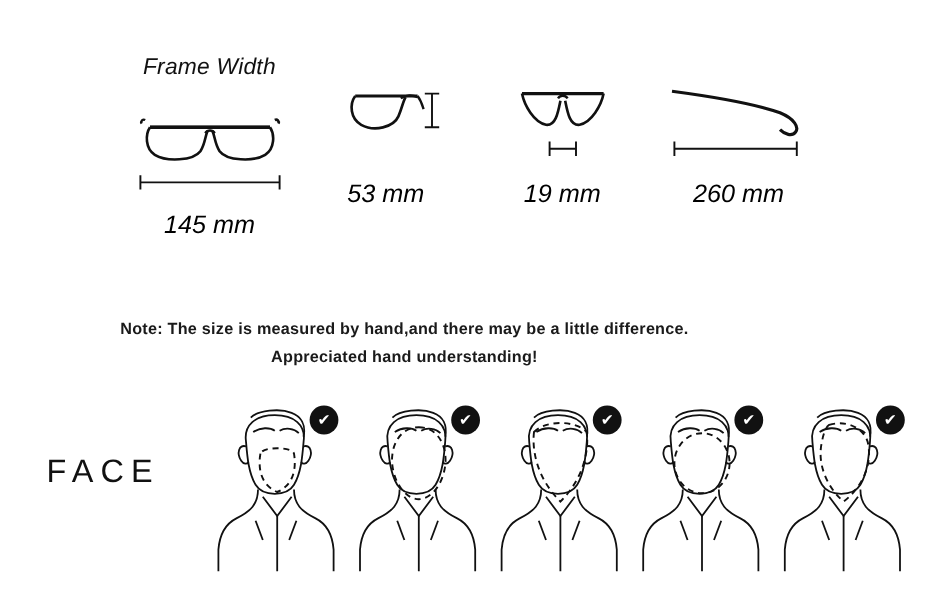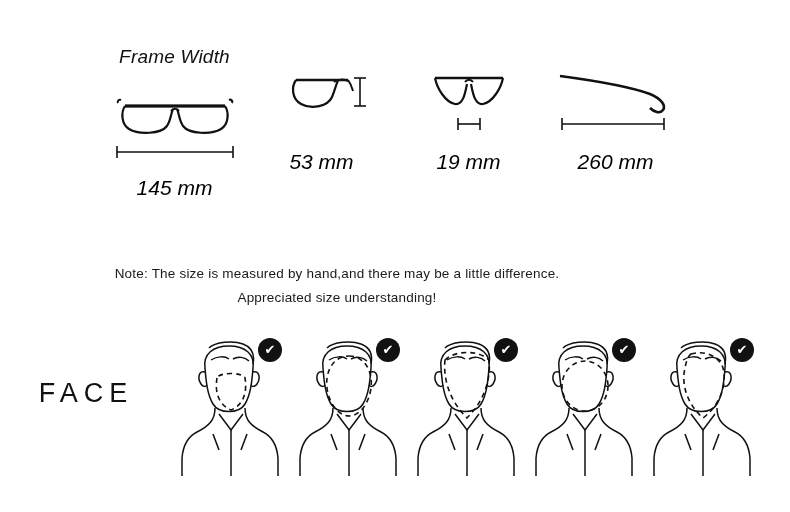--- a/index.html
+++ b/index.html
@@ -59,20 +59,21 @@
     white-space: nowrap;
   }
 
   
   .note-block {
     position: absolute;
     top: 262px;
     left: 0;
     width: 674px;
     text-align: center;
+    font-weight: bold;
   }
   .note-line {
     font-size: 13.5px;
     color: #1a1a1a;
     line-height: 24px;
     letter-spacing: 0.2px;
   }
 
   
   .face-section {
@@ -190,21 +191,21 @@
         </svg>
       </div>
       <div class="measure-value">260 mm</div>
     </div>
 
   </div>
 </div>
 
 <div class="note-block">
   <div class="note-line">Note: The size is measured by hand,and there may be a little difference.</div>
-  <div class="note-line">Appreciated size understanding!</div>
+  <div class="note-line">Appreciated hand understanding!</div>
 </div>
 
 <div class="face-section">
   <div class="face-label-wrap">
     <div class="face-label">FACE</div>
   </div>
 
   <div class="faces-row">
 
     <div class="face-item">

